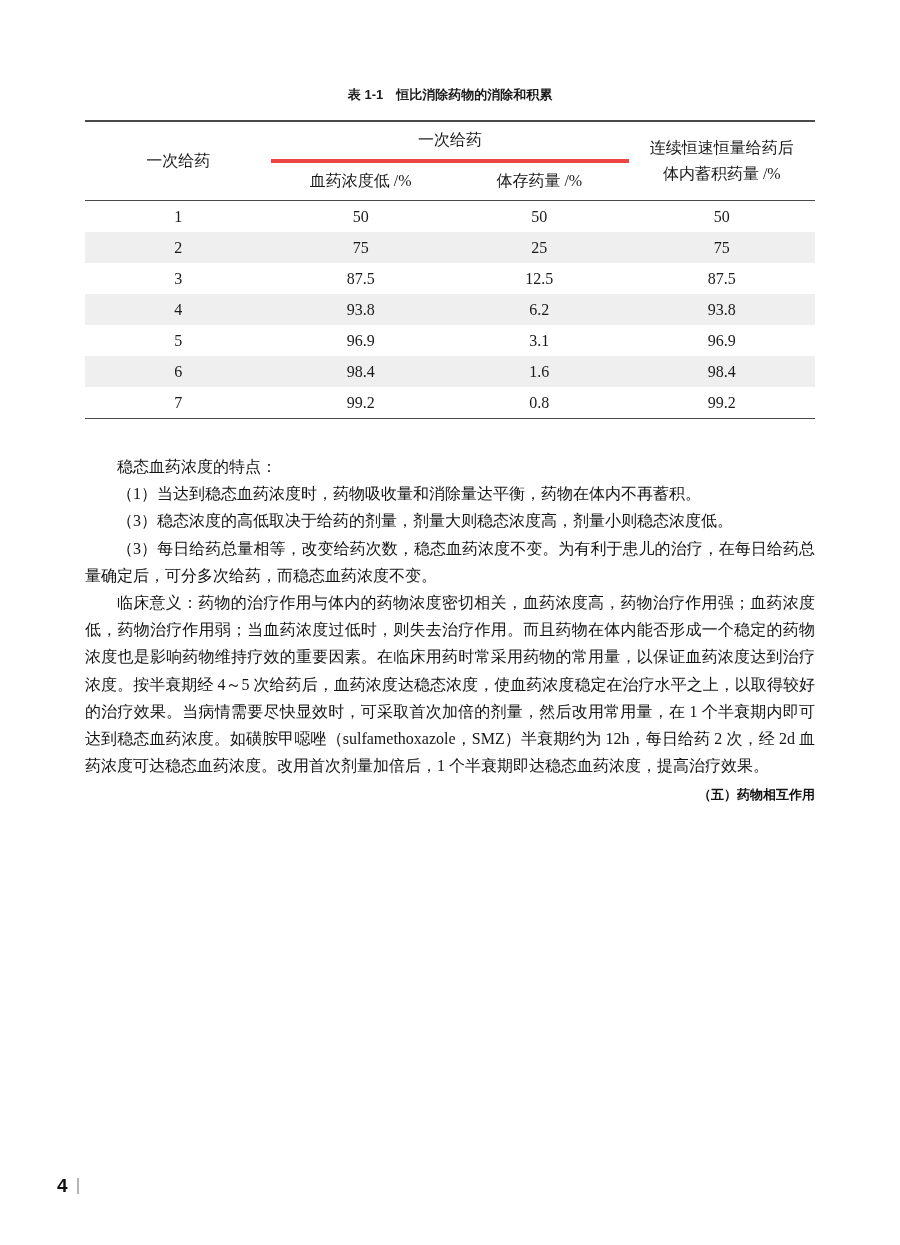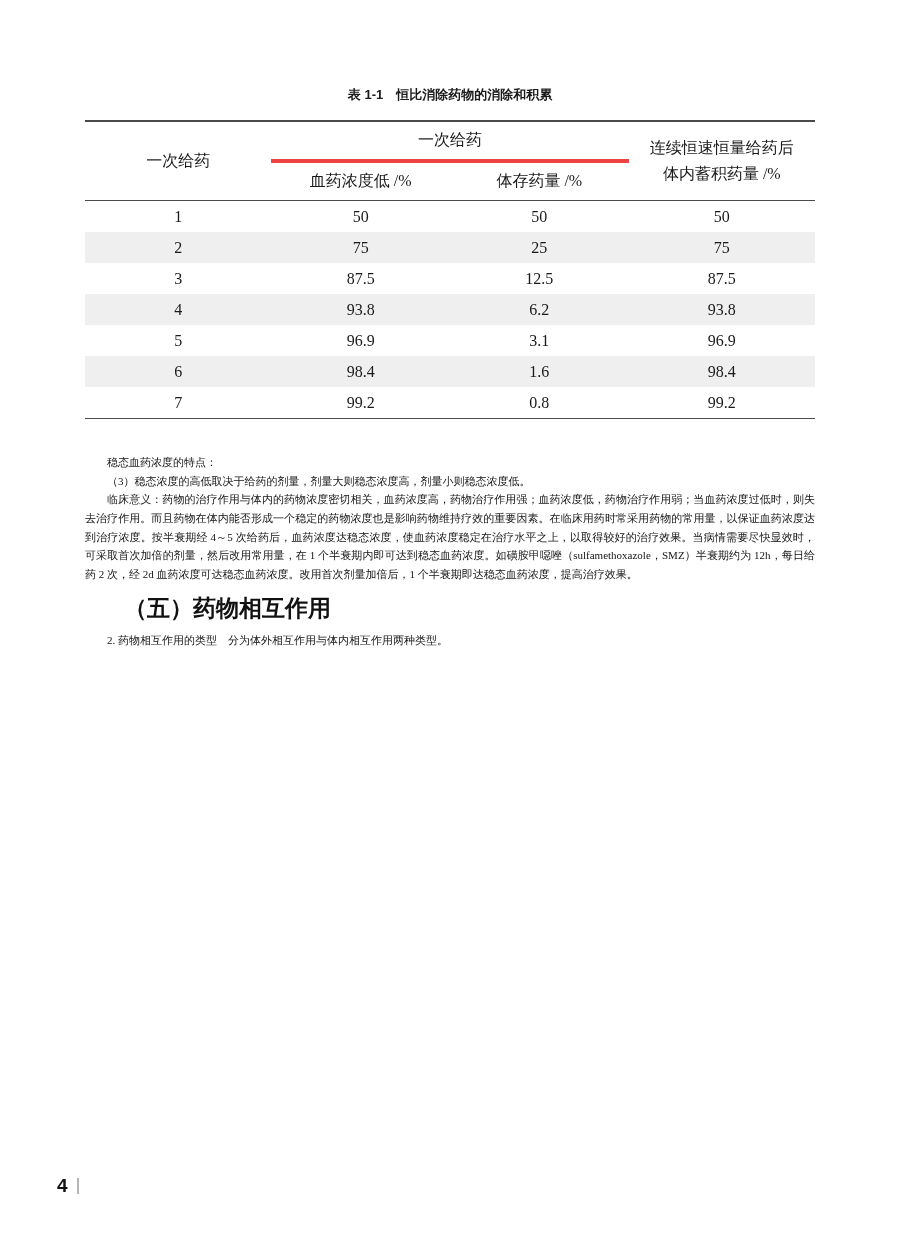--- a/index.html
+++ b/index.html
@@ -65,34 +65,35 @@
   .last-col-line {
     display: block;
     line-height: 1.65;
     text-align: center;
   }
   .body-text {
     margin-top: 34px;
   }
   .body-text p {
     margin: 0;
-    font-size: 11px;
+    font-size: 16px;
     line-height: 1.7;
     text-align: justify;
     text-indent: 2em;
     color: #141414;
   }
   h3.section-heading {
     font-family: "Liberation Sans", sans-serif;
     font-weight: bold;
-    font-size: 23px;
+    font-size: 13px;
     color: #111111;
     margin: 6px 0 4px 0;
     text-indent: 1.7em;
     line-height: 1.6;
+    text-align: right;
   }
   .page-footer {
     position: absolute;
     left: 57px;
     bottom: 48px;
     font-family: "Liberation Sans", sans-serif;
     font-size: 19px;
     font-weight: bold;
     color: #111111;
     display: flex;
@@ -169,26 +170,27 @@
           <td>7</td>
           <td>99.2</td>
           <td>0.8</td>
           <td>99.2</td>
         </tr>
       </tbody>
   </table>
 
   <div class="body-text">
     <p>稳态血药浓度的特点：</p>
+    <p>（1）当达到稳态血药浓度时，药物吸收量和消除量达平衡，药物在体内不再蓄积。</p>
     <p>（3）稳态浓度的高低取决于给药的剂量，剂量大则稳态浓度高，剂量小则稳态浓度低。</p>
+    <p>（3）每日给药总量相等，改变给药次数，稳态血药浓度不变。为有利于患儿的治疗，在每日给药总量确定后，可分多次给药，而稳态血药浓度不变。</p>
     <p>临床意义：药物的治疗作用与体内的药物浓度密切相关，血药浓度高，药物治疗作用强；血药浓度低，药物治疗作用弱；当血药浓度过低时，则失去治疗作用。而且药物在体内能否形成一个稳定的药物浓度也是影响药物维持疗效的重要因素。在临床用药时常采用药物的常用量，以保证血药浓度达到治疗浓度。按半衰期经 4～5 次给药后，血药浓度达稳态浓度，使血药浓度稳定在治疗水平之上，以取得较好的治疗效果。当病情需要尽快显效时，可采取首次加倍的剂量，然后改用常用量，在 1 个半衰期内即可达到稳态血药浓度。如磺胺甲噁唑（sulfamethoxazole，SMZ）半衰期约为 12h，每日给药 2 次，经 2d 血药浓度可达稳态血药浓度。改用首次剂量加倍后，1 个半衰期即达稳态血药浓度，提高治疗效果。</p>
 
     <h3 class="section-heading">（五）药物相互作用</h3>
 
-    <p>2. 药物相互作用的类型　分为体外相互作用与体内相互作用两种类型。</p>
   </div>
 
 </div>
 
 <div class="page-footer">
   <span>4</span>
   <span class="bar"></span>
 </div>
 
 </body></html>

